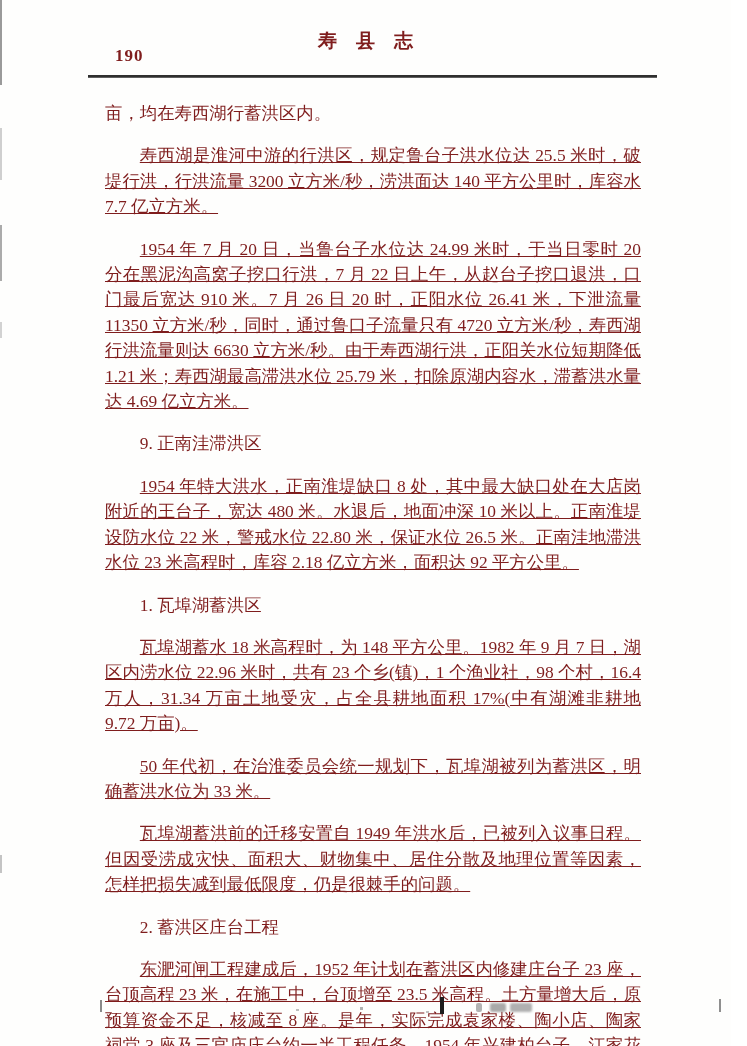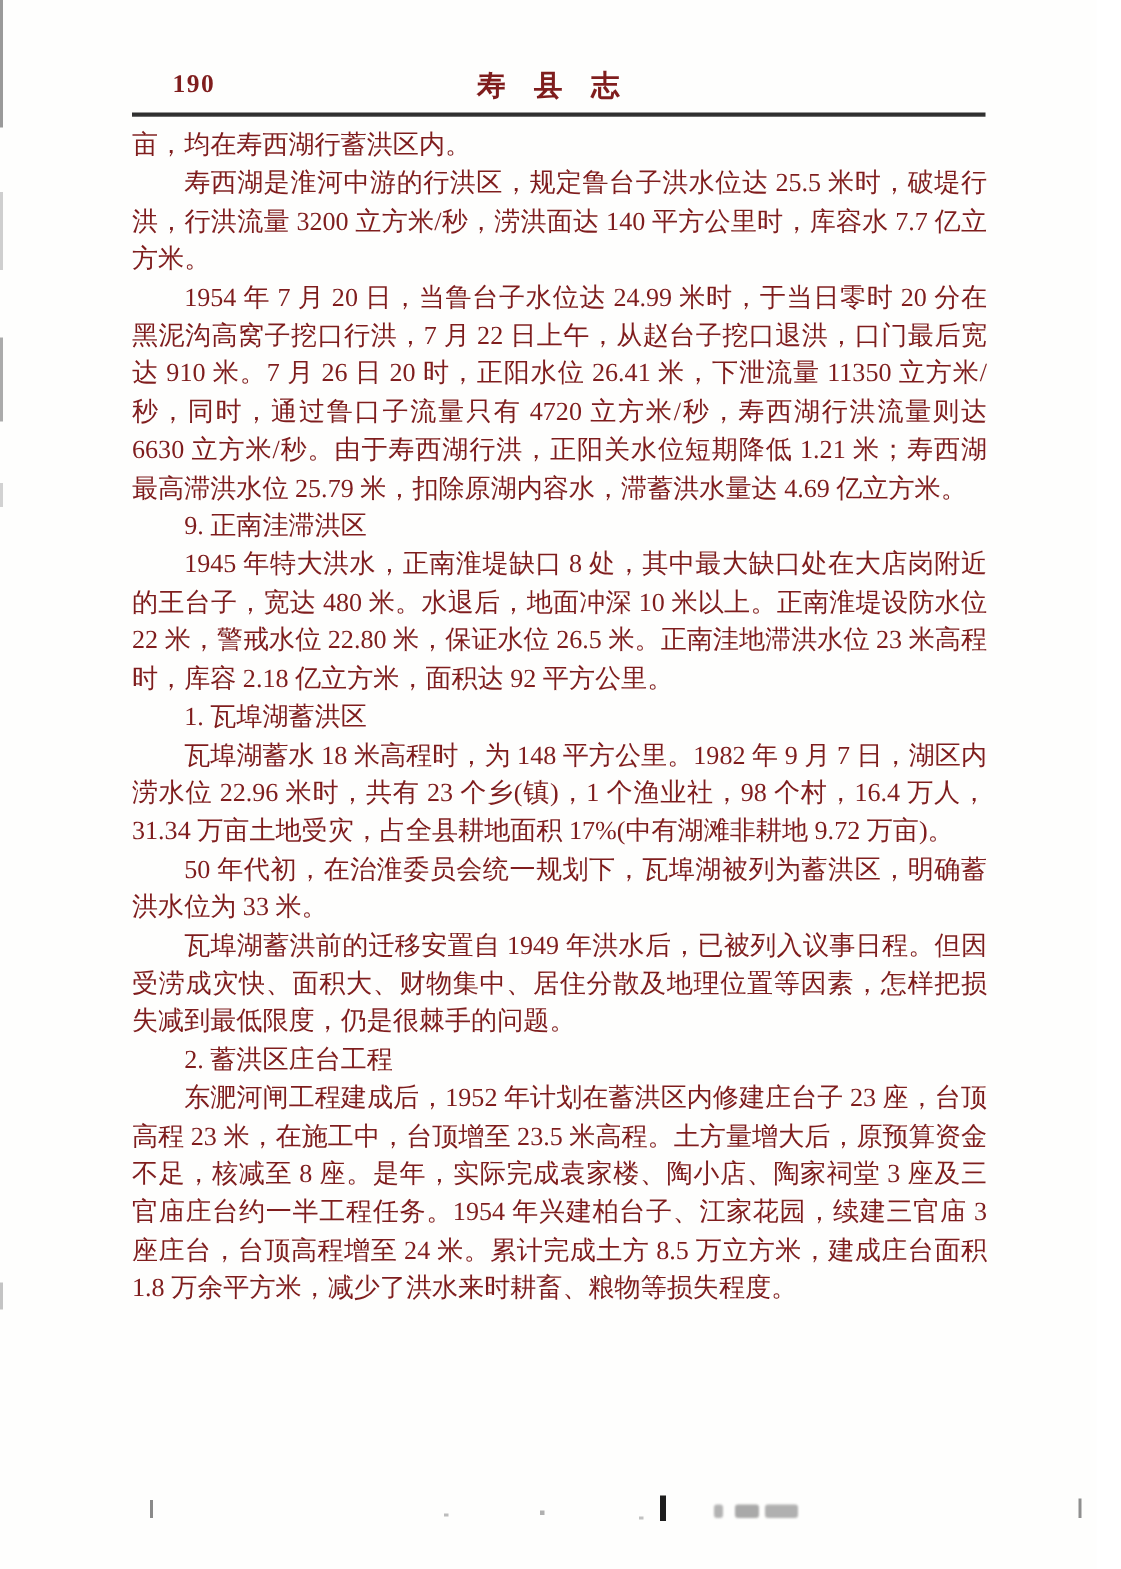--- a/index.html
+++ b/index.html
@@ -11,37 +11,37 @@
     overflow:hidden;
     font-family:"Liberation Serif","DejaVu Serif",serif;
     color:#7f1d1d;
   }
   
   .page-number{
     position:absolute;left:115px;top:46px;
     font-size:17px;font-weight:bold;letter-spacing:1px;
   }
   .book-title{
-    position:absolute;left:0;right:0;top:44px;
+    position:absolute;left:0;right:0;top:28px;
     text-align:center;font-size:19px;font-weight:bold;
   }
   .header-rule{
     position:absolute;left:88px;top:75px;width:569px;height:3px;
     background:linear-gradient(to bottom,#2f2f2f 0%,#2f2f2f 65%,#8a8a8a 100%);
   }
   
   .body-text{
     position:absolute;left:88px;top:84px;width:570px;
     font-size:17.4px;line-height:25.4px;
     text-align:justify;
   }
   .body-text p,.body-text h2{
-    margin:0;padding:0;font-size:inherit;line-height:inherit;font-weight:normal;
+    margin:17px;padding:0;font-size:inherit;line-height:inherit;font-weight:normal;
   }
-  .para{text-indent:2em;}
+  .para{text-indent:2em;text-decoration:underline;}
   .cont{text-indent:0;}
   .sec{font-weight:bold;text-indent:2em;margin-top:13px;}
   
   .edge-seg{position:absolute;left:0;width:2px;}
   .seg-a{top:0;height:85px;background:#9a9a9a;}
   .seg-b{top:128px;height:52px;background:#cfcfcf;}
   .seg-c{top:225px;height:56px;background:#ababab;}
   .seg-d{top:322px;height:16px;background:#d2d2d2;}
   .seg-e{top:855px;height:18px;background:#c4c4c4;}
   .corner-dot{position:absolute;left:734px;top:5px;width:3px;height:3px;background:#c9c9c9;border-radius:50%;}
@@ -73,21 +73,21 @@
     <span class="page-number">190</span>
     <span class="book-title">寿　县　志</span>
     <div class="header-rule"></div>
   </header>
 
   <main class="body-text">
     <p class="cont">亩，均在寿西湖行蓄洪区内。</p>
     <p class="para">寿西湖是淮河中游的行洪区，规定鲁台子洪水位达 25.5 米时，破堤行洪，行洪流量 3200 立方米/秒，涝洪面达 140 平方公里时，库容水 7.7 亿立方米。</p>
     <p class="para">1954 年 7 月 20 日，当鲁台子水位达 24.99 米时，于当日零时 20 分在黑泥沟高窝子挖口行洪，7 月 22 日上午，从赵台子挖口退洪，口门最后宽达 910 米。7 月 26 日 20 时，正阳水位 26.41 米，下泄流量 11350 立方米/秒，同时，通过鲁口子流量只有 4720 立方米/秒，寿西湖行洪流量则达 6630 立方米/秒。由于寿西湖行洪，正阳关水位短期降低 1.21 米；寿西湖最高滞洪水位 25.79 米，扣除原湖内容水，滞蓄洪水量达 4.69 亿立方米。</p>
     <h2 class="sec">9. 正南洼滞洪区</h2>
-    <p class="para">1945 年特大洪水，正南淮堤缺口 8 处，其中最大缺口处在大店岗附近的王台子，宽达 480 米。水退后，地面冲深 10 米以上。正南淮堤设防水位 22 米，警戒水位 22.80 米，保证水位 26.5 米。正南洼地滞洪水位 23 米高程时，库容 2.18 亿立方米，面积达 92 平方公里。</p>
+    <p class="para">1954 年特大洪水，正南淮堤缺口 8 处，其中最大缺口处在大店岗附近的王台子，宽达 480 米。水退后，地面冲深 10 米以上。正南淮堤设防水位 22 米，警戒水位 22.80 米，保证水位 26.5 米。正南洼地滞洪水位 23 米高程时，库容 2.18 亿立方米，面积达 92 平方公里。</p>
     <h2 class="sec">1. 瓦埠湖蓄洪区</h2>
     <p class="para">瓦埠湖蓄水 18 米高程时，为 148 平方公里。1982 年 9 月 7 日，湖区内涝水位 22.96 米时，共有 23 个乡(镇)，1 个渔业社，98 个村，16.4 万人，31.34 万亩土地受灾，占全县耕地面积 17%(中有湖滩非耕地 9.72 万亩)。</p>
     <p class="para">50 年代初，在治淮委员会统一规划下，瓦埠湖被列为蓄洪区，明确蓄洪水位为 33 米。</p>
     <p class="para">瓦埠湖蓄洪前的迁移安置自 1949 年洪水后，已被列入议事日程。但因受涝成灾快、面积大、财物集中、居住分散及地理位置等因素，怎样把损失减到最低限度，仍是很棘手的问题。</p>
     <h2 class="sec">2. 蓄洪区庄台工程</h2>
     <p class="para">东淝河闸工程建成后，1952 年计划在蓄洪区内修建庄台子 23 座，台顶高程 23 米，在施工中，台顶增至 23.5 米高程。土方量增大后，原预算资金不足，核减至 8 座。是年，实际完成袁家楼、陶小店、陶家祠堂 3 座及三官庙庄台约一半工程任务。1954 年兴建柏台子、江家花园，续建三官庙 3 座庄台，台顶高程增至 24 米。累计完成土方 8.5 万立方米，建成庄台面积 1.8 万余平方米，减少了洪水来时耕畜、粮物等损失程度。</p>
   </main>
 
   <footer>
     <div class="foot-tick-left"></div>

